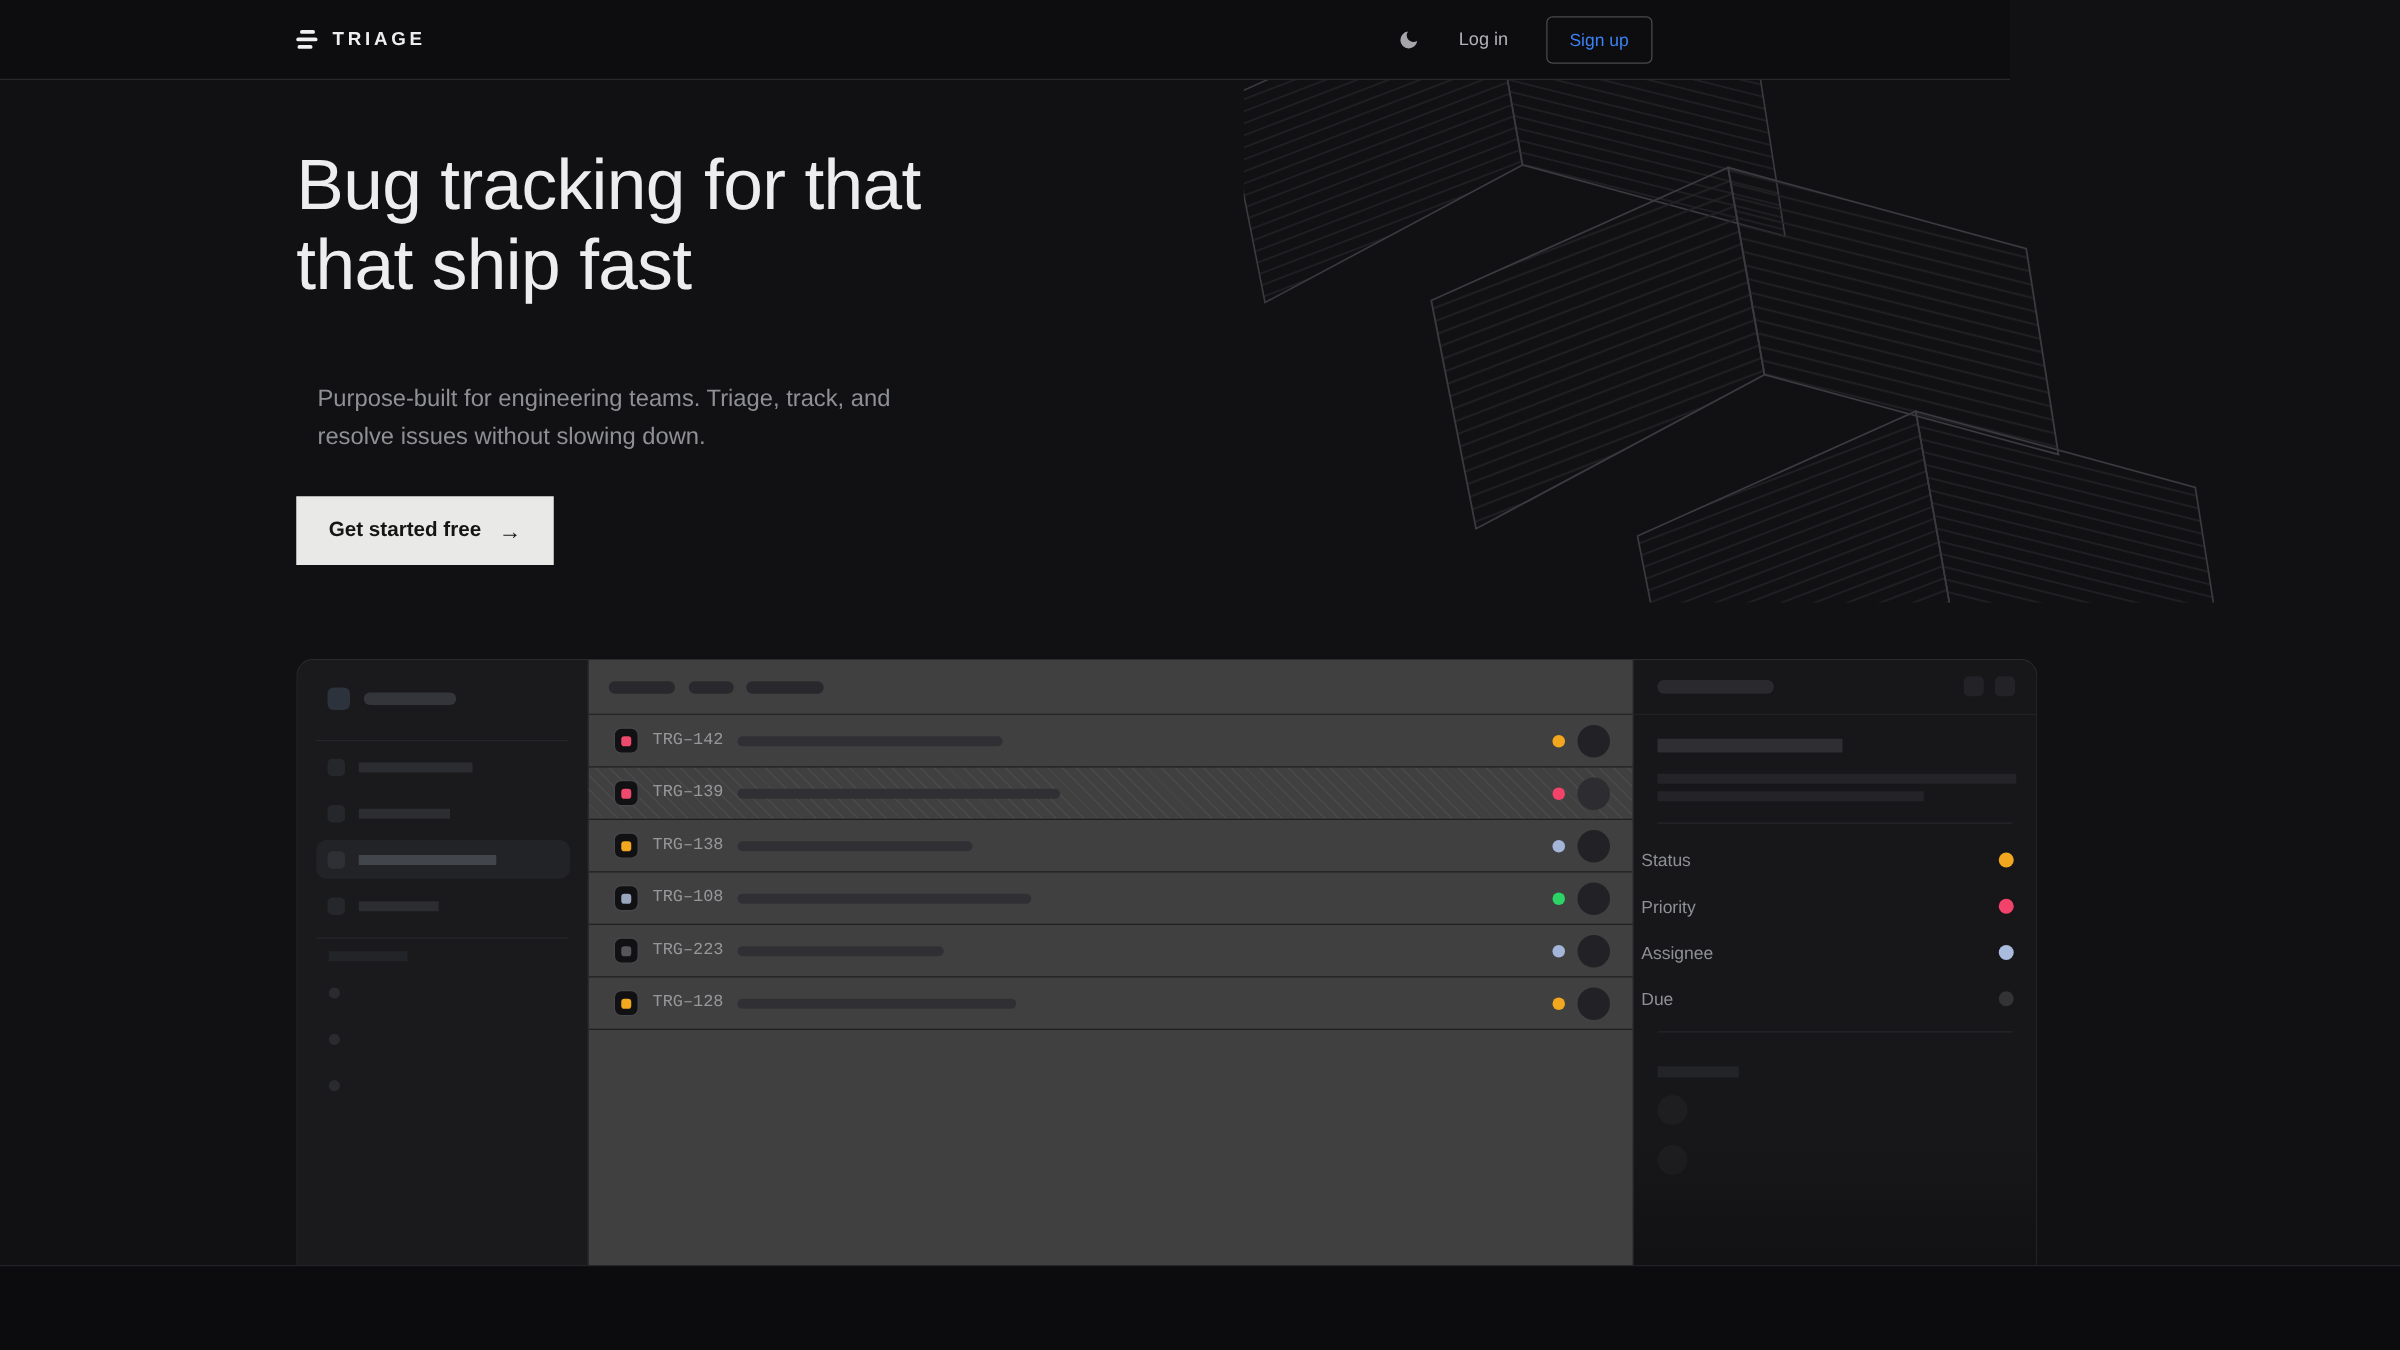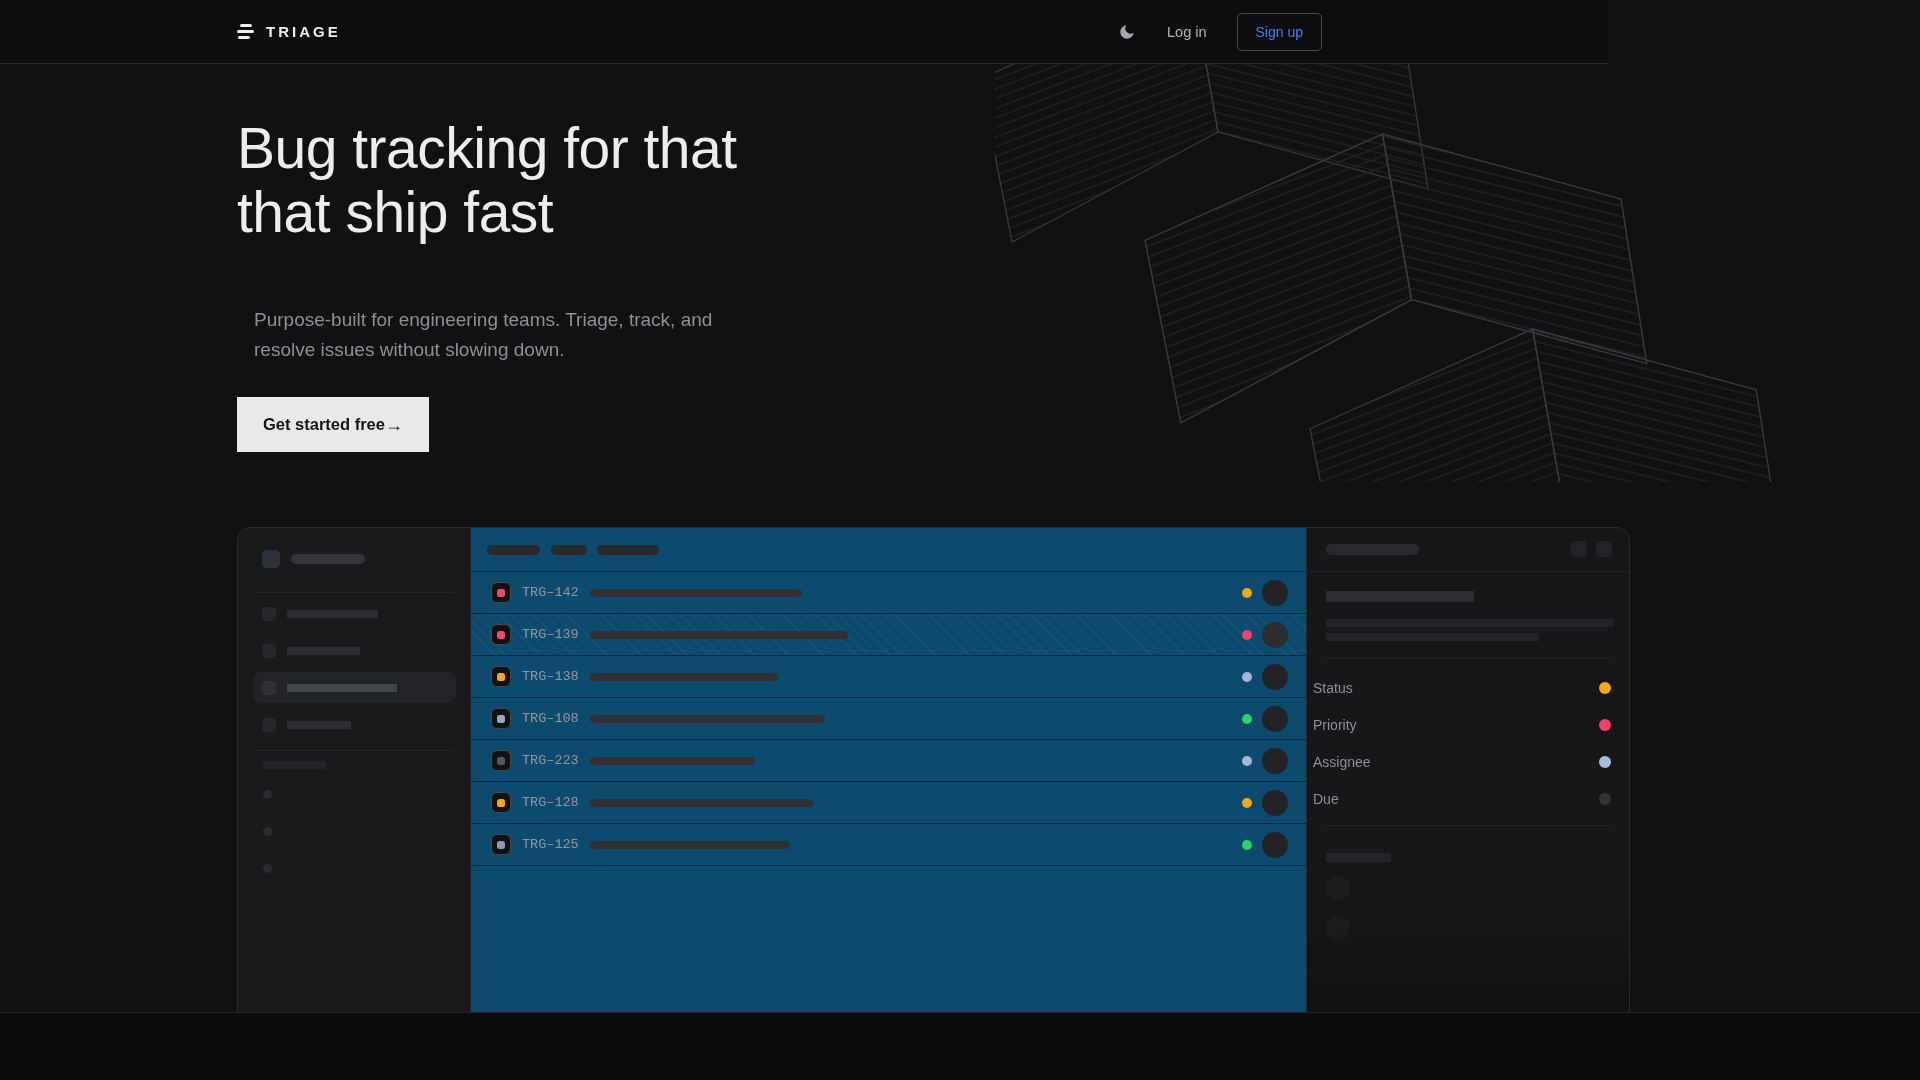--- a/index.html
+++ b/index.html
@@ -26,21 +26,21 @@
   
   .deco{position:absolute;left:995px;top:64px;width:800px;height:418px;z-index:1;pointer-events:none;}
 
   
   .hero-title{position:absolute;left:237px;top:116px;margin:0;font-size:57px;line-height:1.13;
               font-weight:500;letter-spacing:-0.5px;color:#ededef;z-index:3;}
   .hero-sub{position:absolute;left:237px;top:288px;margin:17px;font-size:19px;line-height:1.6;
             color:#8f9094;z-index:3;}
   .cta{position:absolute;left:237px;top:397px;height:55px;padding:13px 26px;border:none;
        background:#e9e9e8;color:#151515;font-family:inherit;font-size:16.5px;font-weight:600;
-       display:inline-flex;align-items:center;gap:0;cursor:pointer;z-index:3;}
+       display:inline-flex;align-items:center;gap:14px;cursor:pointer;z-index:3;}
   .cta .arrow{font-size:18px;font-weight:400;line-height:1;}
 
   
   .mockup{position:absolute;left:237px;top:527px;width:1393px;height:485px;box-sizing:border-box;
           background:#161618;border:1px solid #2a2a2d;border-bottom:none;
           border-radius:14px 14px 0 0;overflow:hidden;display:flex;z-index:4;}
   .skl{background:#2c2d31;border-radius:5px;}
 
   
   .mk-side{position:relative;width:233px;flex:0 0 233px;background:#1a1a1d;
@@ -48,21 +48,21 @@
   .ws-icon{position:absolute;left:24px;top:22px;width:18px;height:18px;border-radius:5px;background:#2d333d;}
   .ws-bar{position:absolute;left:53px;top:26px;width:74px;height:10px;background:#33353b;}
   .side-div{position:absolute;left:15px;right:15px;height:1px;background:#26262a;}
   .nav-ic{position:absolute;left:24px;width:14px;height:14px;border-radius:4px;background:#26272b;}
   .nav-bar{position:absolute;left:49px;height:8px;background:#2c2d31;}
   .side-active{position:absolute;left:15px;top:144px;width:203px;height:31px;border-radius:8px;background:#222327;}
   .sec-pill{position:absolute;left:25px;top:233px;width:63px;height:8px;background:#232427;}
   .side-dot{position:absolute;left:25px;width:9px;height:9px;border-radius:50%;background:#2a2b2e;}
 
   
-  .mk-list{position:relative;width:836px;flex:0 0 836px;background:#0c4a6e;
+  .mk-list{position:relative;width:836px;flex:0 0 836px;background:#404040;
            border-right:1px solid #27272a;box-sizing:border-box;}
   .list-head{position:relative;height:43px;border-bottom:1px solid #232326;}
   .list-head .skl{position:absolute;top:17px;height:10px;background:#29292d;}
   .row{display:flex;align-items:center;height:42px;box-sizing:border-box;
        border-bottom:1px solid #1f1f22;padding:0 18px 0 20px;cursor:pointer;}
   .row.selected{background-image:repeating-linear-gradient(45deg,rgba(255,255,255,0.05) 0px,
                 rgba(255,255,255,0.05) 1px,transparent 1px,transparent 8px);}
   .type-ic{box-sizing:border-box;width:20px;height:21px;border:1px solid #47474b;border-radius:6px;
            background:#111113;display:flex;align-items:center;justify-content:center;flex:0 0 20px;}
   .type-ic i{display:block;width:8px;height:8px;border-radius:2.5px;}
@@ -225,29 +225,20 @@
       </div>
       <div class="row">
         <span class="type-ic">
             <i style="background-color: rgb(242, 167, 31);"></i>
           </span>
         <span class="rid">TRG–128</span>
         <span class="bar" style="width:223px"></span>
         <span class="sdot" style="background-color: rgb(242, 167, 31);"></span>
         <span class="avatar"></span>
       </div>
-      <div class="row">
-        <span class="type-ic">
-            <i style="background-color: rgb(142, 153, 171);"></i>
-          </span>
-        <span class="rid">TRG–125</span>
-        <span class="bar" style="width:200px"></span>
-        <span class="sdot" style="background-color: rgb(43, 212, 101);"></span>
-        <span class="avatar"></span>
-      </div>
     </div>
 
     <div class="mk-panel">
       <span class="panel-head-pill skl"></span>
       <button class="panel-btn" style="left:264px"></button>
       <button class="panel-btn" style="left:289px"></button>
       <span class="panel-div"></span>
 
       <span class="title-pill"></span>
       <span class="desc1"></span>

